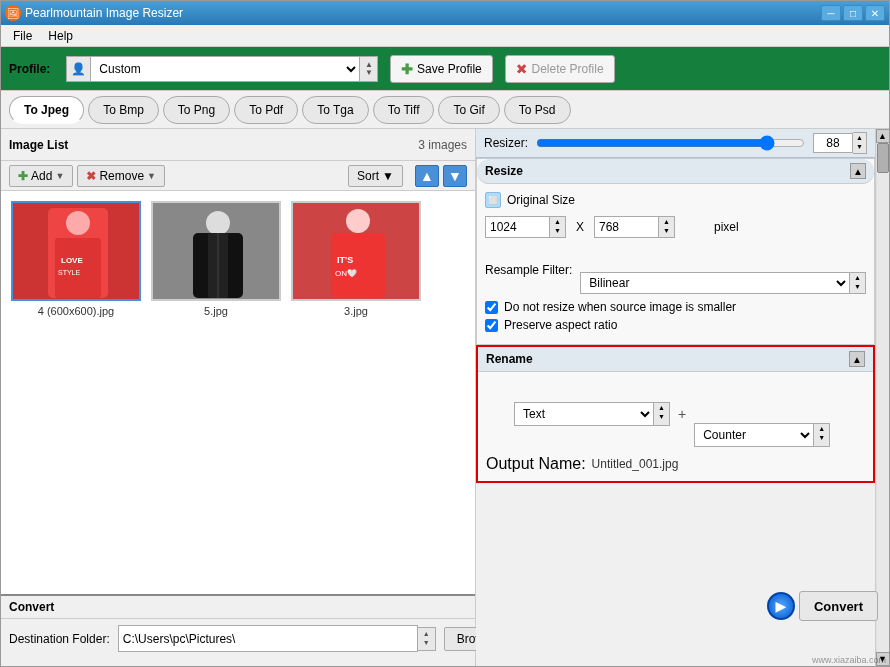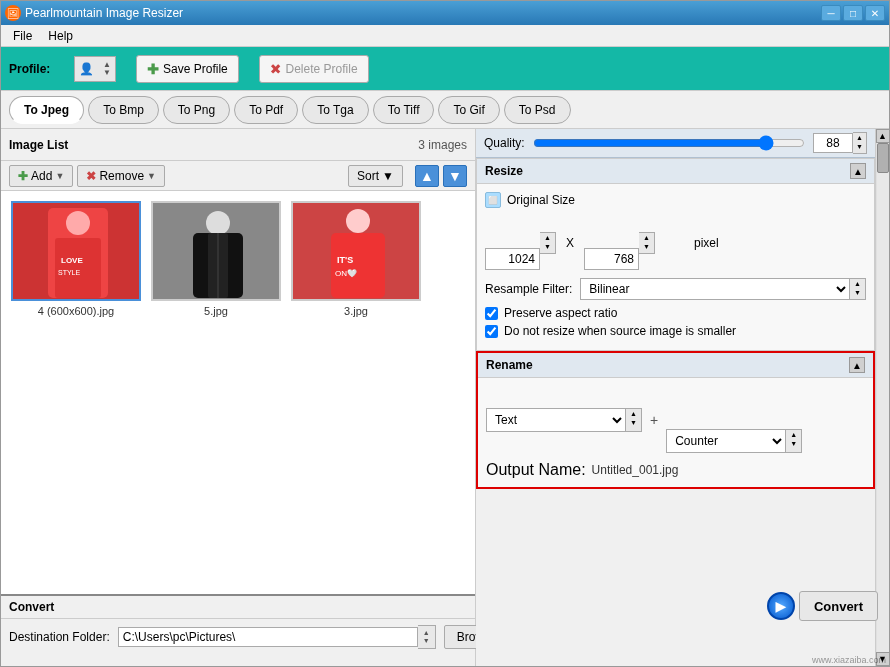--- a/index.html
+++ b/index.html
@@ -67,27 +67,27 @@
       align-items: center;
       padding: 0 4px;
       border-bottom: 1px solid #ccc;
     }
     .menu-item {
       padding: 2px 8px;
       cursor: pointer;
       font-size: 12px;
     }
     .toolbar {
-      background: #14b8a6;
+      background: #15803d;
       height: 44px;
       display: flex;
       align-items: center;
       padding: 0 8px;
       border-bottom: 1px solid #ccc;
-      gap: 20px;
+      gap: 12px;
     }
     .profile-label {
       font-size: 12px;
       font-weight: bold;
       margin-right: 4px;
     }
     .profile-select-wrap {
       display: flex;
       align-items: center;
       gap: 0;
@@ -311,21 +311,21 @@
     .dest-label {
       font-size: 12px;
       white-space: nowrap;
     }
     .dest-input-wrap {
       display: flex;
       align-items: center;
     }
     .dest-input {
       width: 300px;
-      height: 20px;
+      height: 27px;
       border: 1px solid #aaa;
       background: white;
       font-size: 12px;
       padding: 0 4px;
     }
     .dest-spin {
       width: 18px; height: 24px;
       background: #e8e8e8;
       border: 1px solid #aaa;
       border-left: none;
@@ -374,20 +374,21 @@
     }
     .resize-header {
       background: #e0e8f0;
       padding: 4px 8px;
       font-weight: bold;
       font-size: 12px;
       border-bottom: 1px solid #ccc;
       display: flex;
       justify-content: space-between;
       align-items: center;
+      border-radius: 12px;
     }
     .resize-content {
       padding: 8px;
     }
     .original-size-row {
       display: flex;
       align-items: center;
       gap: 6px;
       margin-bottom: 8px;
     }
@@ -403,28 +404,27 @@
       display: flex;
       align-items: center;
       gap: 6px;
       margin-bottom: 8px;
     }
     .dim-input-wrap {
       display: flex;
       align-items: center;
     }
     .dim-input {
-      width: 55px;
+      width: 65px;
       height: 22px;
       border: 1px solid #aaa;
       background: white;
       font-size: 12px;
       padding: 0 4px;
-      text-align: right;
-      margin-top: 32px;
+      text-align: left;
     }
     .dim-spin {
       width: 16px; height: 22px;
       background: #e8e8e8;
       border: 1px solid #aaa;
       border-left: none;
       display: flex; flex-direction: column; cursor: pointer;
     }
     .dim-x { font-size: 12px; margin: 0 4px; }
     .dim-unit { font-size: 12px; margin-left: 4px; padding-left: 29px; }
@@ -480,20 +480,21 @@
     }
     .rename-row1 {
       display: flex;
       align-items: center;
       gap: 8px;
       margin-bottom: 8px;
     }
     .rename-select-wrap {
       display: flex;
       align-items: center;
+      margin-left: 28px;
     }
     .rename-select {
       width: 140px;
       height: 24px;
       border: 1px solid #aaa;
       background: white;
       font-size: 12px;
       padding: 0 4px;
     }
     .rename-spin {
@@ -623,20 +624,23 @@
     <div class="menu-item">File</div>
     <div class="menu-item">Help</div>
   </div>
 
   <div class="toolbar">
     <span class="profile-label">Profile:</span>
     <div class="profile-select-wrap">
       <div class="profile-icon-box">
         <span style="font-size:12px;">👤</span>
       </div>
+      <select class="profile-select">
+        <option>Custom</option>
+      </select>
       <div class="profile-spin">
         <span class="spin-up">▲</span>
         <span class="spin-down">▼</span>
       </div>
     </div>
     <button class="save-profile-btn">
       <span class="btn-icon-plus">✚</span>
       <span>Save Profile</span>
     </button>
     <button class="delete-profile-btn">
@@ -746,21 +750,21 @@
           <button class="browse-btn">Browse...</button>
           <button class="open-btn">Open</button>
         </div>
       </div>
     </div>
 
     <div class="right-panel-inner">
       <div class="right-panel">
 
         <div style="background:#e0e8f0;border-bottom:1px solid #b0c0d0;padding:3px 8px;display:flex;align-items:center;gap:8px;">
-          <span style="font-size:12px;">Quality:</span>
+          <span style="font-size:12px;">Resizer:</span>
           <input type="range" style="flex: 1 1 0%; height: 12px;" min="0" max="100" value="88">
           <div style="display:flex;align-items:center;">
             <input type="text" class="quality-value" value="88" style="">
             <div style="width:14px;height:22px;background:#e8e8e8;border:1px solid #aaa;border-left:none;display:flex;flex-direction:column;cursor:pointer;">
               <span style="font-size:7px;line-height:1.3;text-align:center;">▲</span>
               <span style="font-size:7px;line-height:1.3;text-align:center;">▼</span>
             </div>
           </div>
         </div>
 
@@ -787,39 +791,39 @@
                 <input type="text" class="dim-input" value="768" style="">
                 <div class="dim-spin">
                   <span style="font-size:7px;line-height:1.3;text-align:center;display:block;">▲</span>
                   <span style="font-size:7px;line-height:1.3;text-align:center;display:block;">▼</span>
                 </div>
               </div>
               <span class="dim-unit">pixel</span>
             </div>
             <div class="resample-row">
               <span class="resample-label">Resample Filter:</span>
-              <div style="display:flex;align-items:center;flex:1;">
+              <div style="display:flex;align-items:center;flex:1;margin-top:26px;">
                 <select class="resample-select">
                   <option>Bilinear</option>
                   <option>Bicubic</option>
                   <option>Nearest</option>
                 </select>
                 <div class="resample-spin">
                   <span style="font-size:7px;line-height:1.3;text-align:center;display:block;">▲</span>
                   <span style="font-size:7px;line-height:1.3;text-align:center;display:block;">▼</span>
                 </div>
               </div>
             </div>
             <div class="checkbox-row">
+              <input type="checkbox" id="noresize" checked="" style="">
+              <label for="noresize" class="checkbox-label">Do not resize when source image is smaller</label>
+            </div>
+            <div class="checkbox-row">
               <input type="checkbox" id="preserve" checked="" style="">
               <label for="preserve" class="checkbox-label">Preserve aspect ratio</label>
-            </div>
-            <div class="checkbox-row">
-              <input type="checkbox" id="noresize" checked="" style="">
-              <label for="noresize" class="checkbox-label">Do not resize when source image is smaller</label>
             </div>
           </div>
         </div>
 
         <div class="rename-section">
           <div class="rename-header">
             <span>Rename</span>
             <div class="section-scroll-btn">▲</div>
           </div>
           <div class="rename-content">

